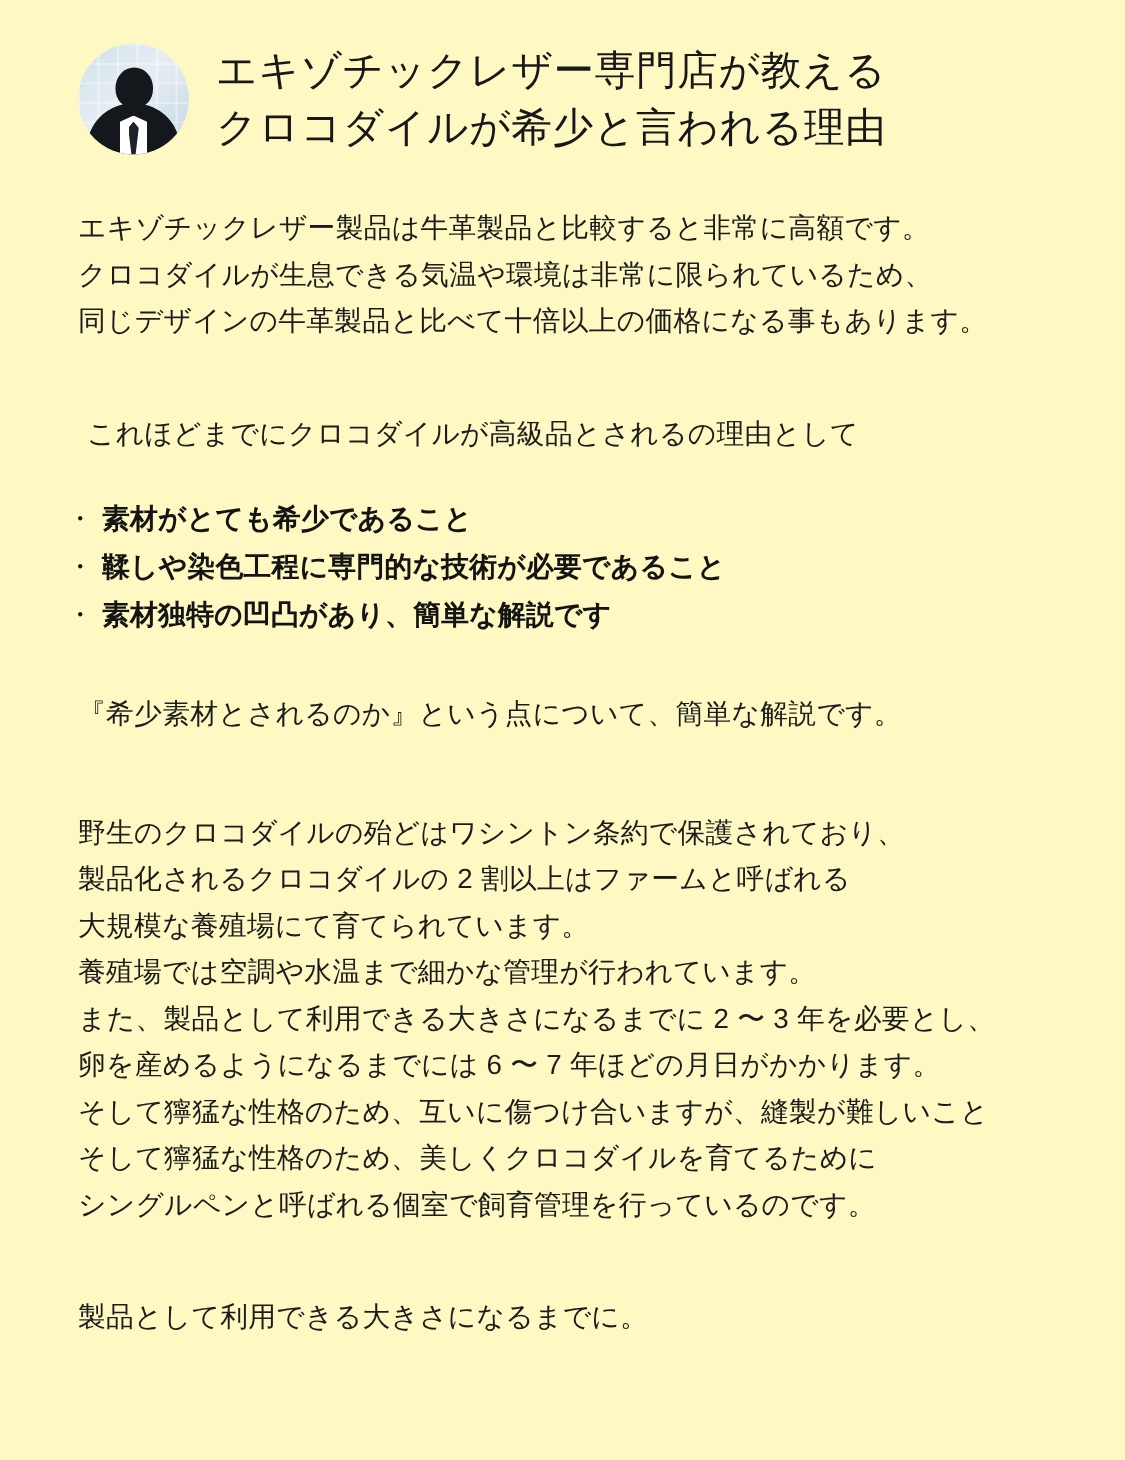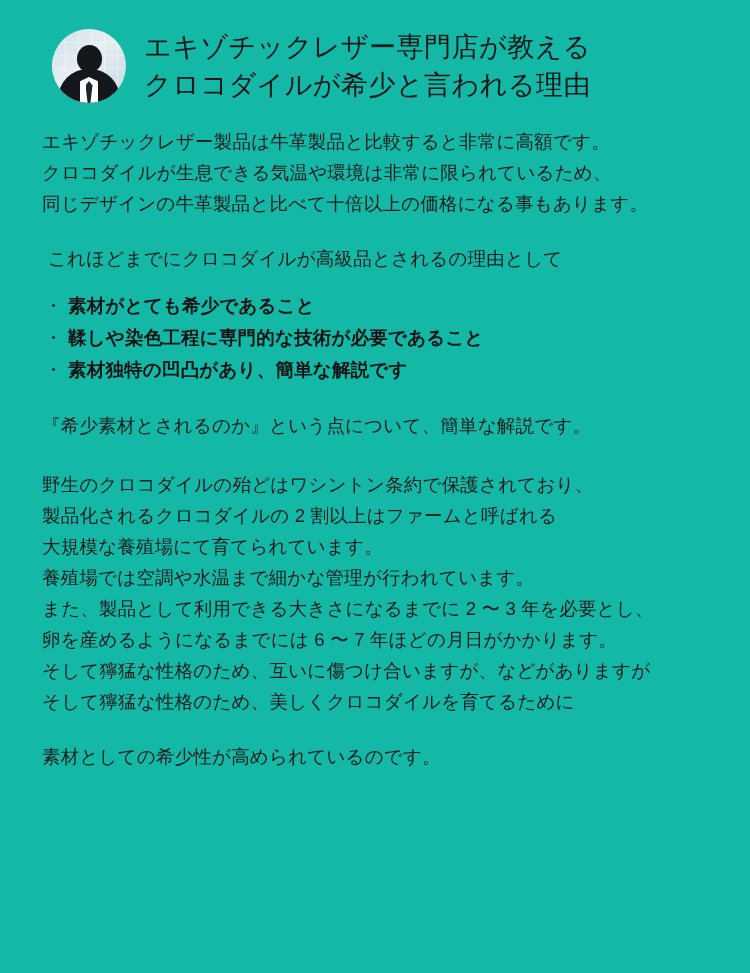--- a/index.html
+++ b/index.html
@@ -11,21 +11,21 @@
     height: 973px;
     background: #f7f7f5;
     font-family: "Liberation Sans", "DejaVu Sans", sans-serif;
     color: #1b1b1b;
     overflow: hidden;
   }
   .page {
     position: relative;
     width: 750px;
     height: 973px;
-    background: #14b8a6;
+    background: #fef9c3;
     box-sizing: border-box;
   }
 
   
   .header {
     display: flex;
     align-items: center;
     padding: 28px 0 0 52px;
   }
   .avatar {
@@ -100,21 +100,21 @@
 
   
   .content {
     padding: 22px 40px 0 42px;
     font-size: 18.5px;
     line-height: 31px;
     letter-spacing: 0.2px;
     color: #1c1c1c;
   }
   .para {
-    margin: 0;
+    margin: 10px;
   }
   .para .line {
     white-space: nowrap;
     display: block;
   }
   .para.indent .line {
     padding-left: 6px;
   }
   .spacer-sm { height: 16px; }
   .spacer-md { height: 24px; }
@@ -199,24 +199,25 @@
 
     <div class="spacer-lg"></div>
 
     <p class="para">
       <span class="line">野生のクロコダイルの殆どはワシントン条約で保護されており、</span>
       <span class="line">製品化されるクロコダイルの 2 割以上はファームと呼ばれる</span>
       <span class="line">大規模な養殖場にて育てられています。</span>
       <span class="line">養殖場では空調や水温まで細かな管理が行われています。</span>
       <span class="line">また、製品として利用できる大きさになるまでに 2 〜 3 年を必要とし、</span>
       <span class="line">卵を産めるようになるまでには 6 〜 7 年ほどの月日がかかります。</span>
-      <span class="line">そして獰猛な性格のため、互いに傷つけ合いますが、などがありますが</span>
+      <span class="line">そして獰猛な性格のため、互いに傷つけ合いますが、縫製が難しいこと</span>
       <span class="line">そして獰猛な性格のため、美しくクロコダイルを育てるために</span>
+      <span class="line">シングルペンと呼ばれる個室で飼育管理を行っているのです。</span>
     </p>
 
     <div class="spacer-md"></div>
 
     <p class="para">
-      <span class="line">素材としての希少性が高められているのです。</span>
+      <span class="line">製品として利用できる大きさになるまでに。</span>
     </p>
 
   </div>
 </div>
 
 </body></html>

